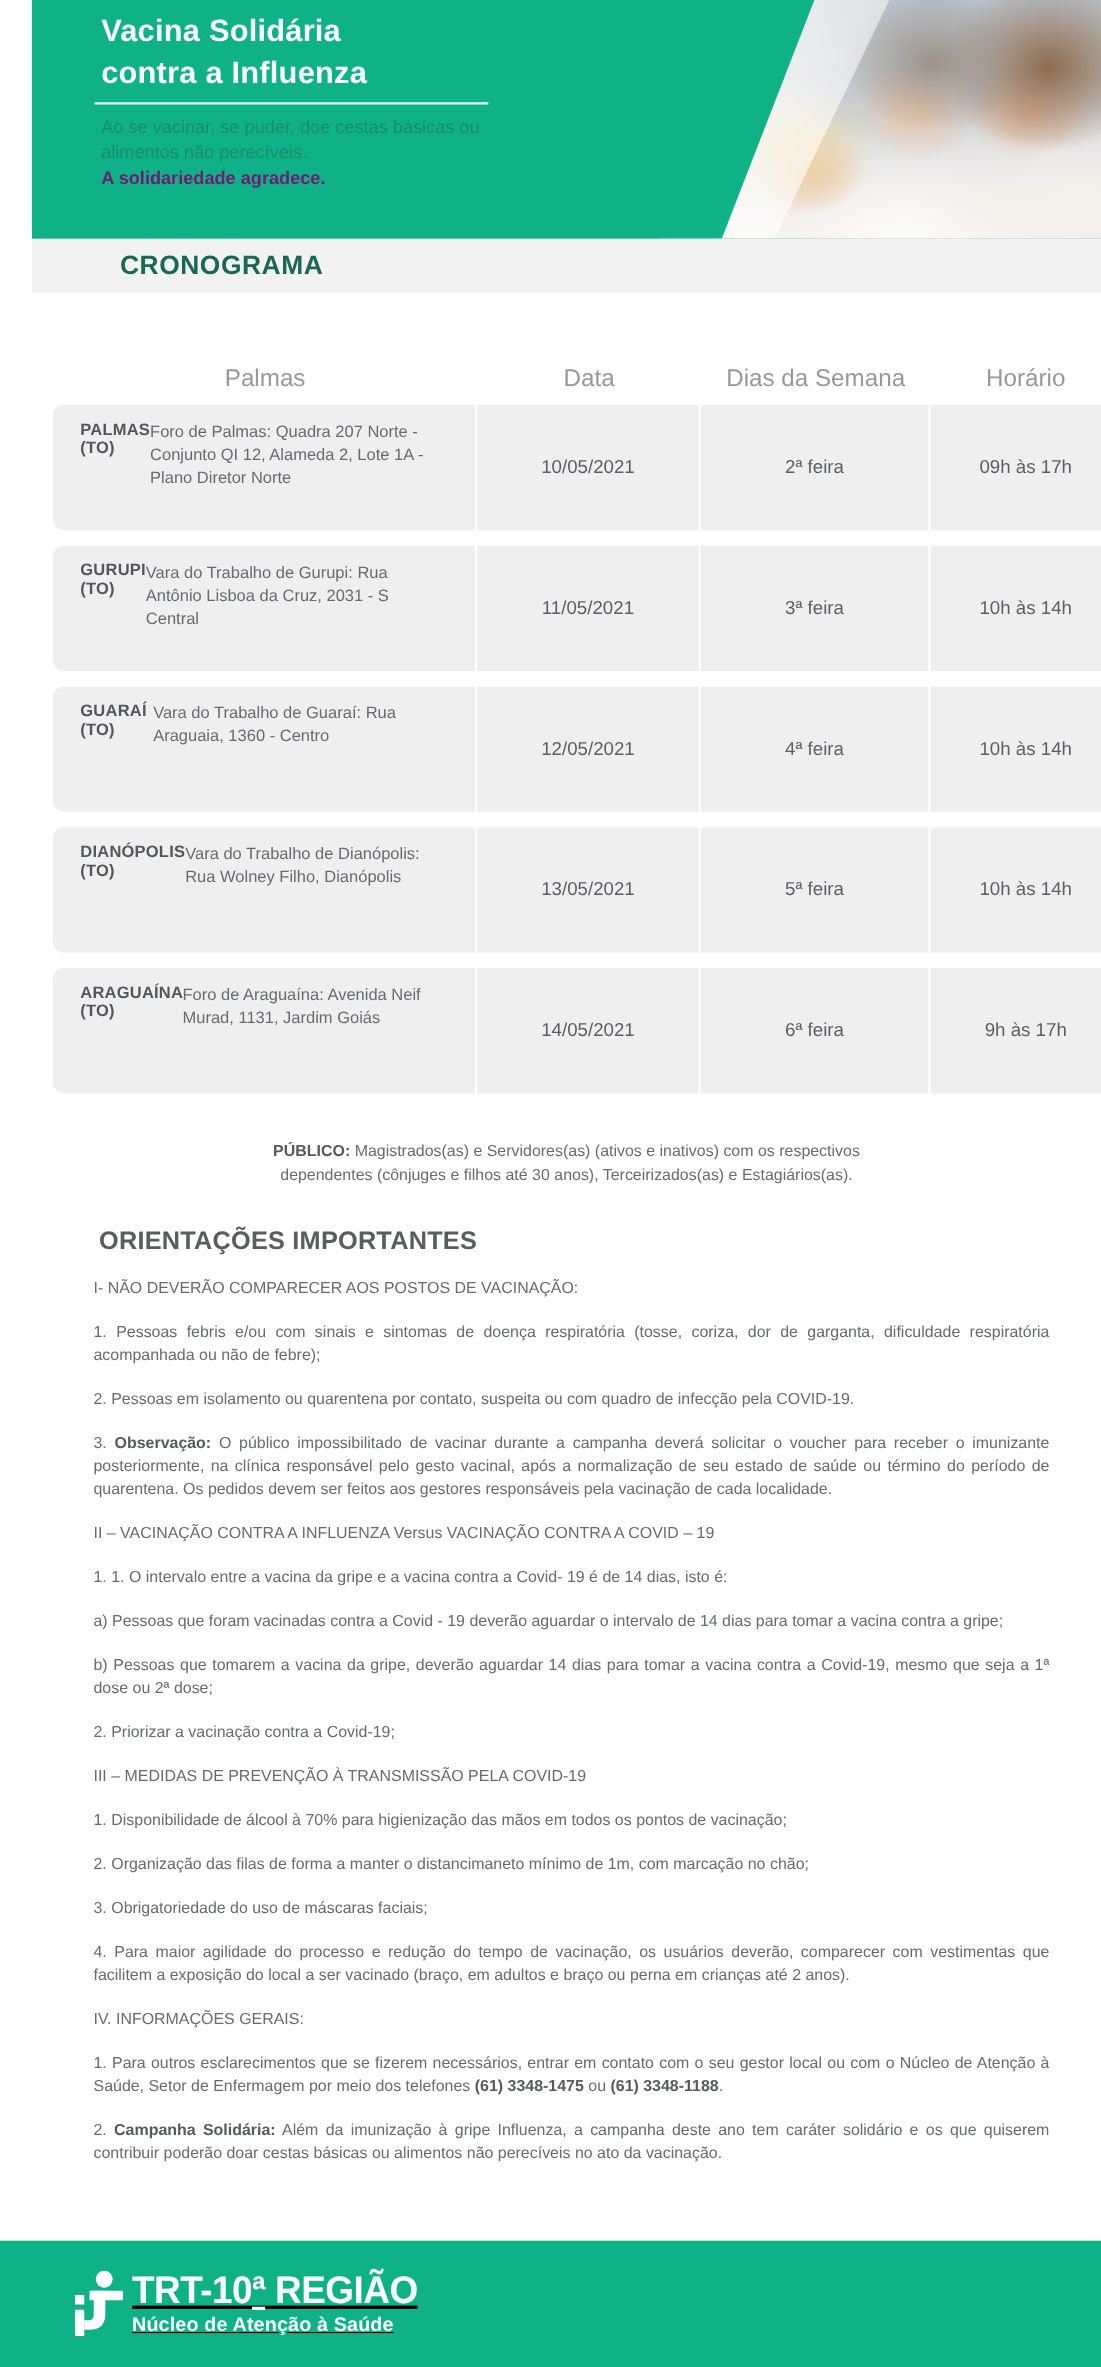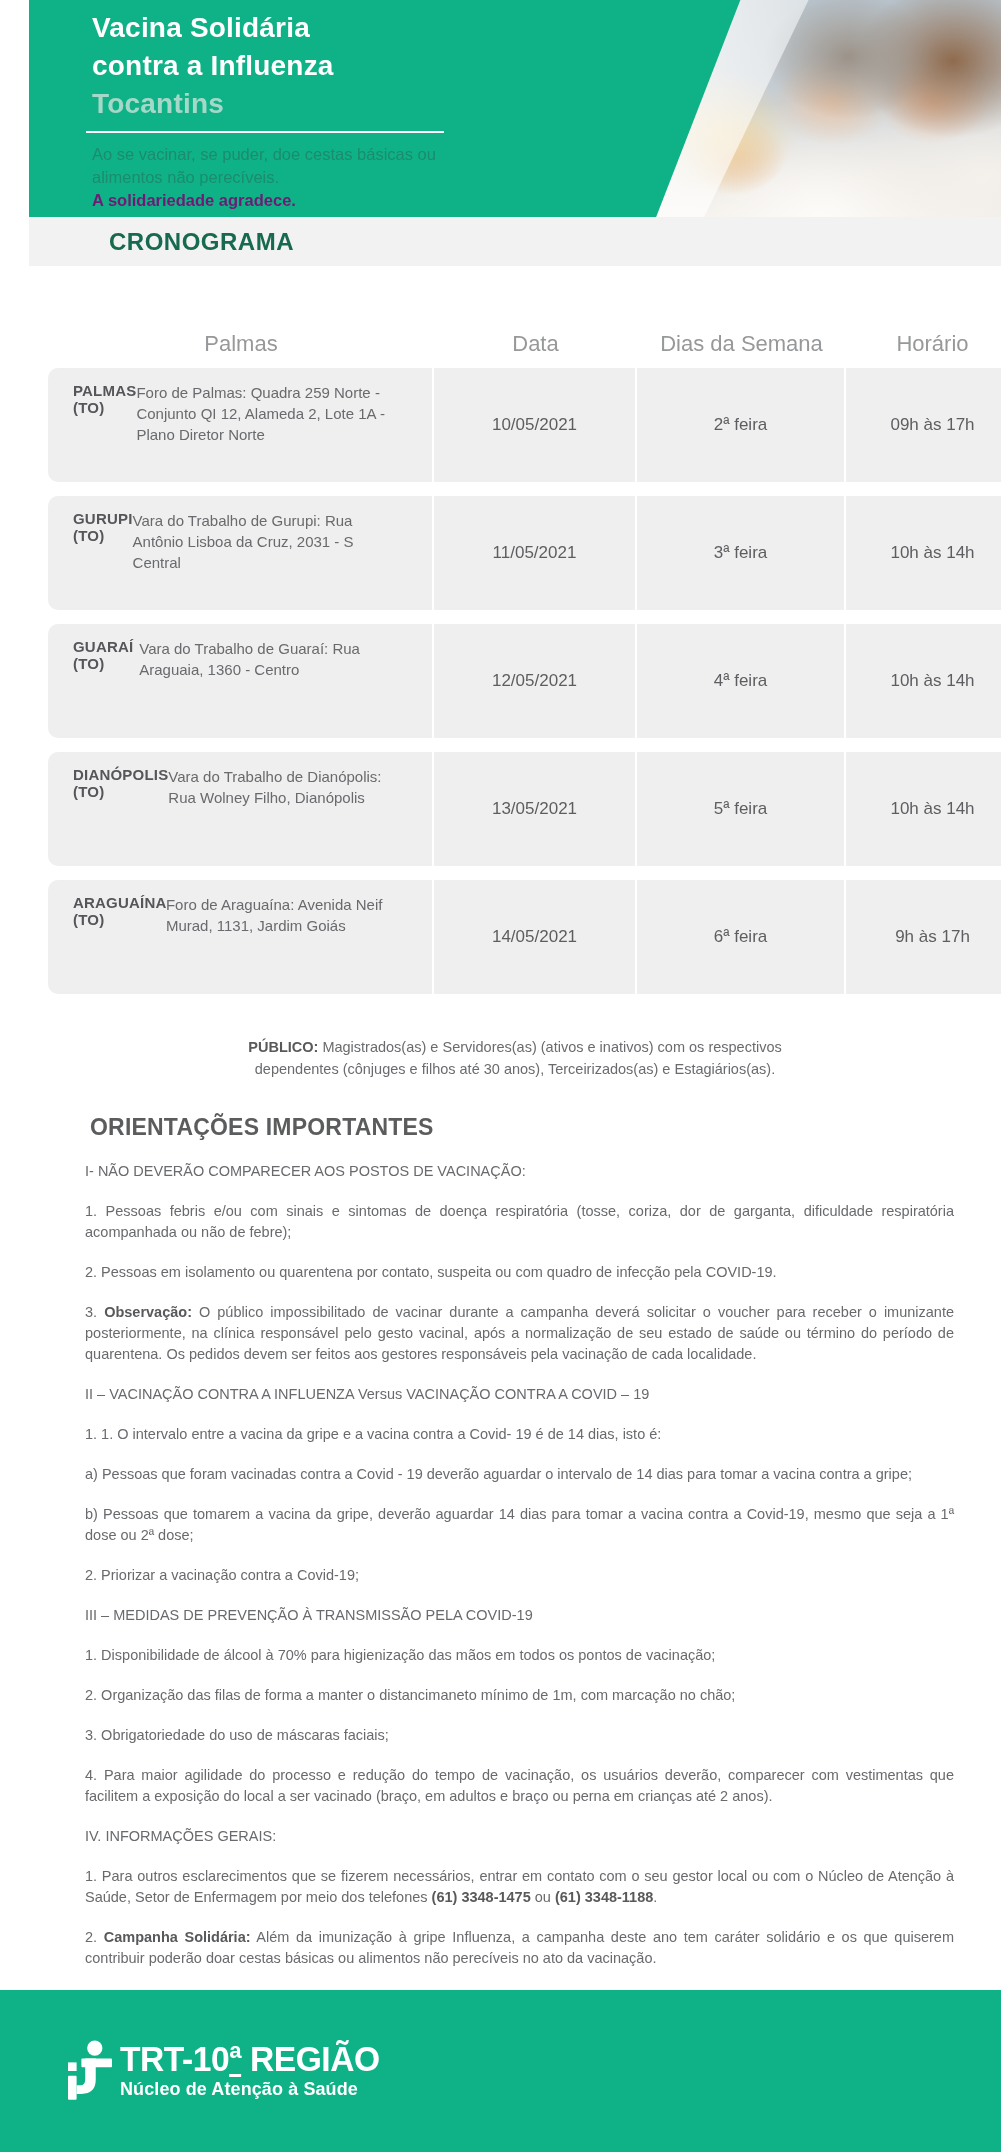--- a/index.html
+++ b/index.html
@@ -109,23 +109,23 @@
     font-size: 14.5px; line-height: 21px; color: #696a6d;
     text-align: justify;
     margin: 0 0 19px 0;
   }
   .para .b { font-weight: 700; color: #58595b; }
 
   
   .footer {
     position: absolute;
     left: 0; right: 0; bottom: 0;
-    height: 162px;
+    height: 115px;
     background: #0fb287;
-    display: flex; align-items: center;
+    display: flex; align-items: center; text-decoration: underline;
   }
   .logo { display: flex; align-items: center; margin-left: 68px; }
   .logo-figure { width: 44px; height: 62px; margin-right: 8px; flex: 0 0 auto; }
   .logo-text { color: #ffffff; }
   .logo-title {
     font-size: 35px; font-weight: 700; line-height: 34px; letter-spacing: -0.5px;
     transform: scaleX(0.96); transform-origin: left center;
   }
   .logo-title .u { text-decoration: underline; text-underline-offset: 3px; }
   .logo-subtitle { font-size: 18px; font-weight: 700; margin-top: 3px; letter-spacing: 0.1px; }
@@ -135,21 +135,20 @@
 
 <div class="page">
 
   <div class="header">
     <div class="photo"></div>
     <div class="photo-white-band"></div>
     <div class="photo-teal-overlay"></div>
     <div class="header-text">
       <div class="ht-line">Vacina Solidária</div>
       <div class="ht-line">contra a Influenza</div>
-      <div class="ht-line state">Tocantins</div>
       <div class="header-underline"></div>
       <div class="hs-line">Ao se vacinar, se puder, doe cestas básicas ou</div>
       <div class="hs-line">alimentos não perecíveis.</div>
       <div class="hs-line bold">A solidariedade agradece.</div>
     </div>
   </div>
 
   <div class="section-band">
     <div class="title">CRONOGRAMA</div>
   </div>
@@ -158,21 +157,21 @@
     <div class="thead grid-cols">
       <div class="th">Palmas</div>
       <div class="th">Data</div>
       <div class="th">Dias da Semana</div>
       <div class="th">Horário</div>
     </div>
     <div id="table-body">
         <div class="trow grid-cols">
           <div class="cell sep cell-local">
             <div class="city">PALMAS (TO)</div>
-            <div class="addr">Foro de Palmas: Quadra 259 Norte - Conjunto QI 12, Alameda 2, Lote 1A - Plano Diretor Norte</div>
+            <div class="addr">Foro de Palmas: Quadra 207 Norte - Conjunto QI 12, Alameda 2, Lote 1A - Plano Diretor Norte</div>
           </div>
           <div class="cell cell-mid sep">10/05/2021</div>
           <div class="cell cell-mid sep">2ª feira</div>
           <div class="cell cell-mid">09h às 17h</div>
         </div>
         <div class="trow grid-cols">
           <div class="cell sep cell-local">
             <div class="city">GURUPI (TO)</div>
             <div class="addr">Vara do Trabalho de Gurupi: Rua Antônio Lisboa da Cruz, 2031 - S Central</div>
           </div>

